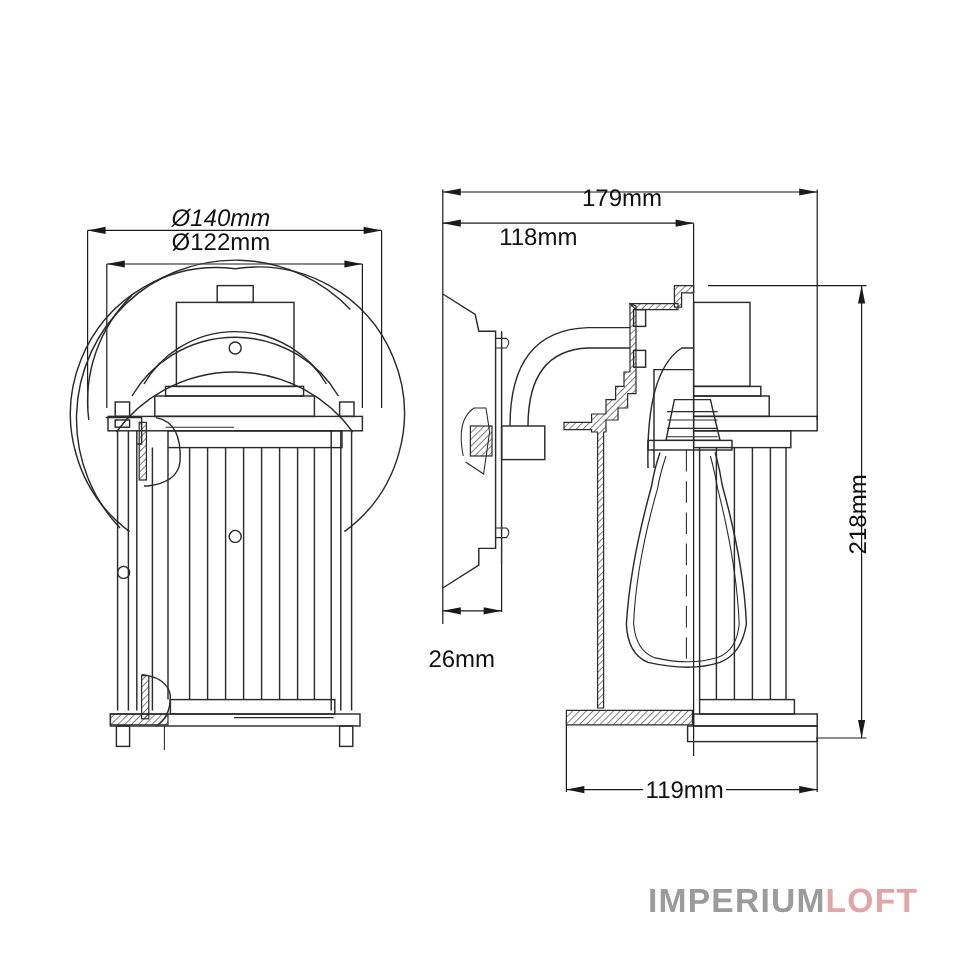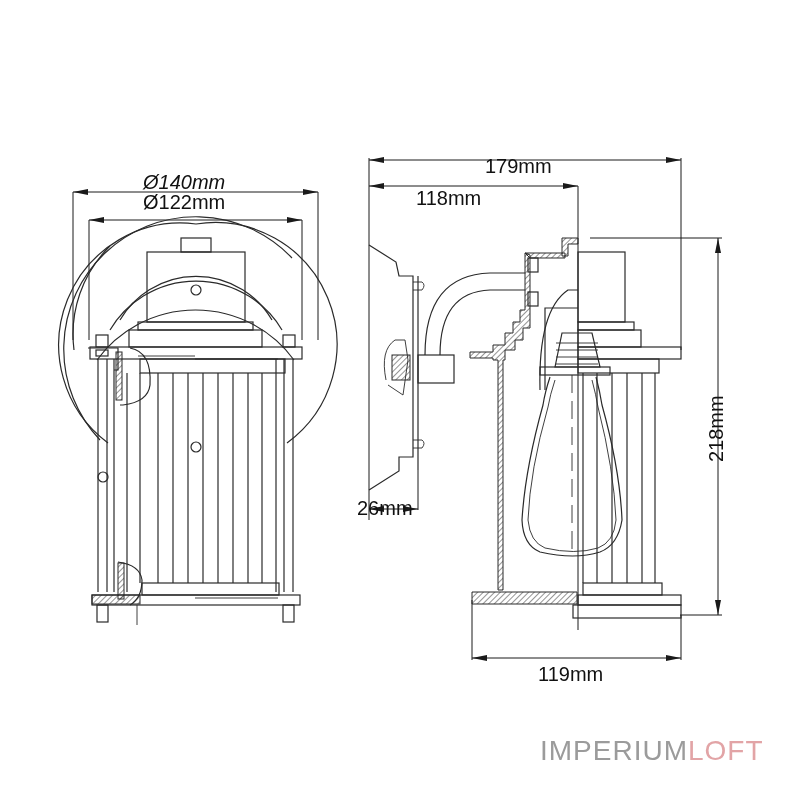--- a/index.html
+++ b/index.html
@@ -5,21 +5,21 @@
     html, body { margin: 0; padding: 0; background: #ffffff; }
     body { width: 800px; height: 800px; position: relative; overflow: hidden; font-family: "Liberation Sans", sans-serif; }
     svg { position: absolute; left: 0; top: 0; }
     .ln { stroke: #2a2a2a; stroke-width: 1.2; fill: none; }
     .thin { stroke: #2a2a2a; stroke-width: 0.9; fill: none; }
     .dim { stroke: #1a1a1a; stroke-width: 1; fill: none; }
     .hatch { stroke: #2a2a2a; stroke-width: 1; fill: url(#hatchPat); }
     .arrow { fill: #1a1a1a; stroke: none; }
     .dim-label { position: absolute; font-family: "Liberation Sans", sans-serif; font-size: 20px; color: #111; white-space: nowrap; line-height: 1; }
     .vert { transform: rotate(-90deg); transform-origin: left top; }
-    .logo { position: absolute; left: 540px; top: 737px; font-family: "Liberation Sans", sans-serif; font-size: 28px; letter-spacing: 1px; line-height: 1; font-weight: 400; }
+    .logo { position: absolute; left: 540px; top: 737px; font-family: "Liberation Sans", sans-serif; font-size: 28px; letter-spacing: 1px; line-height: 1; font-weight: 700; }
     .logo .p1 { color: #9b9b9b; }
     .logo .p2 { color: #e2a4a6; }
   </style>
 </head>
 <body>
 
 <svg width="800" height="800" viewBox="0 0 800 800">
   <defs>
     <pattern id="hatchPat" width="4" height="4" patternUnits="userSpaceOnUse" patternTransform="rotate(45)">
       <line x1="0" y1="0" x2="0" y2="4" stroke="#2a2a2a" stroke-width="1"></line>
@@ -202,19 +202,19 @@
     <path class="hatch" d="M 472 592 L 577 592 L 577 604 L 472 604 Z"></path>
     <rect class="ln" x="573" y="605" width="108" height="13" fill="#fff"></rect>
     <line class="dim" x1="681" y1="618" x2="760" y2="618" visibility="hidden"></line>
   </g>
 </svg>
 
 <div class="dim-label" style="left:143px; top:172px;font-style:italic;">Ø140mm</div>
 <div class="dim-label" style="left:143px; top:192px;">Ø122mm</div>
 <div class="dim-label" style="left:485px; top:156px;">179mm</div>
 <div class="dim-label" style="left:416px; top:188px;">118mm</div>
-<div class="dim-label" style="left:357px; top:498px;">26mm</div>
+<div class="dim-label" style="left:357px; top:540px;">26mm</div>
 <div class="dim-label vert" style="left:706px; top:462px;">218mm</div>
-<div class="dim-label" style="left:536px; top:649px; background:#fff; padding:0 2px;margin-top:15px;">119mm</div>
+<div class="dim-label" style="left:536px; top:649px; background:#fff; padding:0 2px;">119mm</div>
 
 <div class="logo">
   <span class="p1">IMPERIUM</span><span class="p2">LOFT</span>
 </div>
 
 </body></html>

